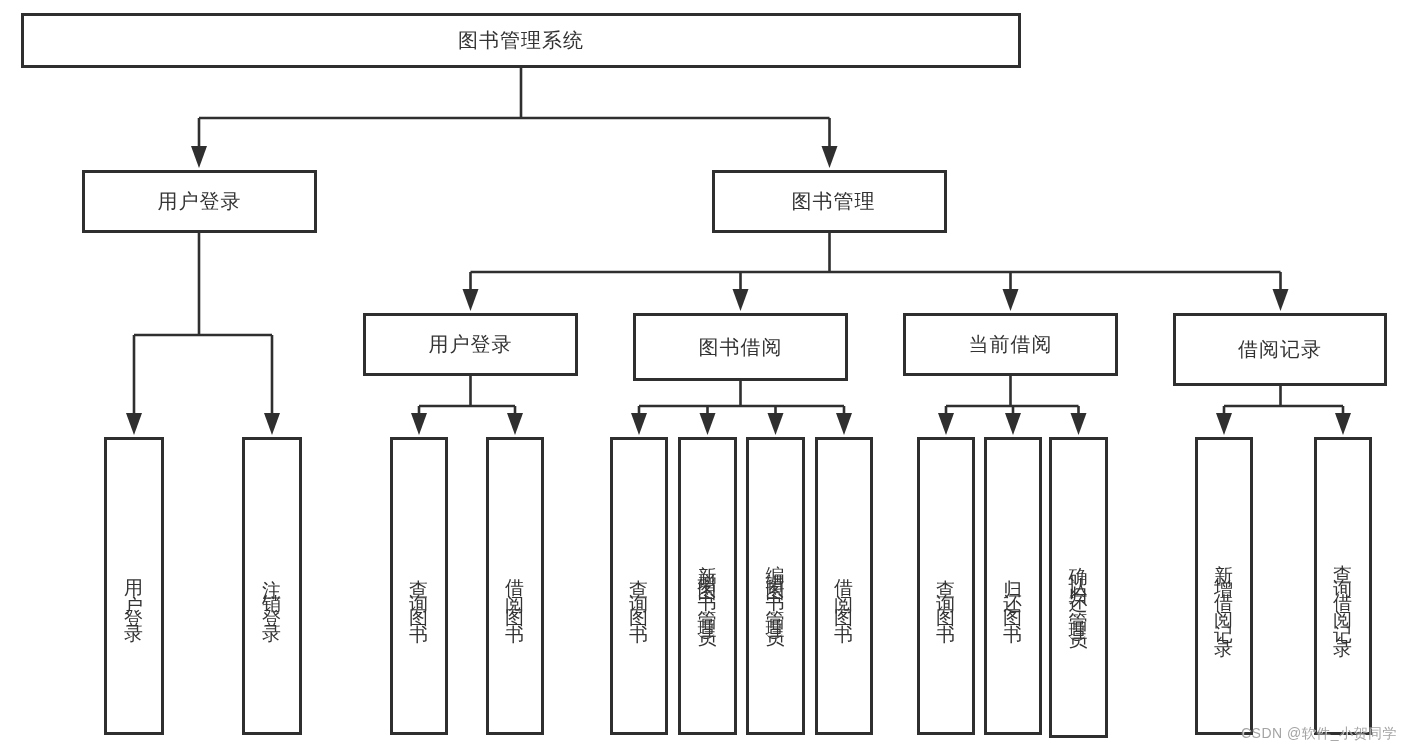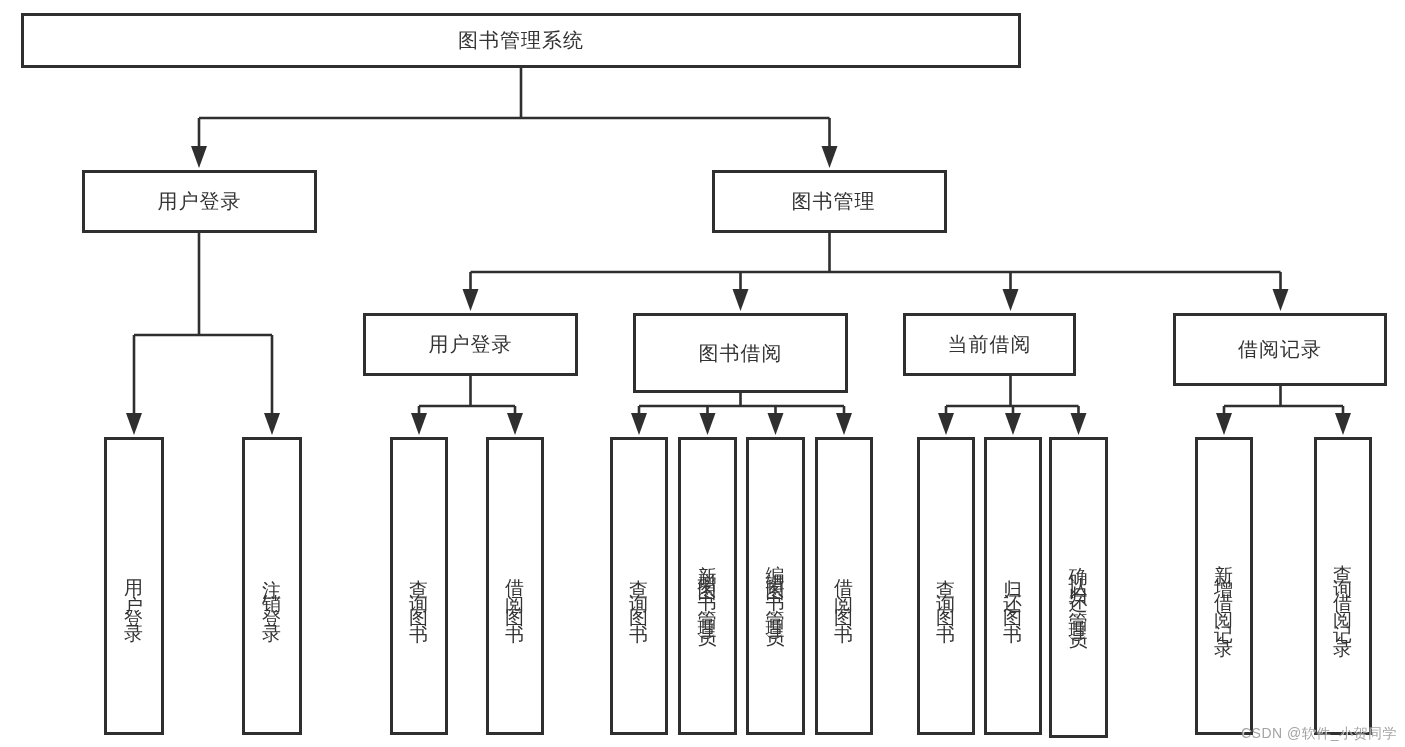--- a/index.html
+++ b/index.html
@@ -71,24 +71,24 @@
   <div class="box hbox" style="left:82px; top:170px; width:235px; height:63px;">
     <span>用户登录</span>
   </div>
   <div class="box hbox" style="left:712px; top:170px; width:235px; height:63px;padding-left:8px;">
     <span>图书管理</span>
   </div>
 
   <div class="box hbox" style="left:363px; top:313px; width:215px; height:63px;">
     <span>用户登录</span>
   </div>
-  <div class="box hbox" style="left:633px; top:313px; width:215px; height:80px;">
+  <div class="box hbox" style="left:633px; top:313px; width:215px; height:68px;">
     <span>图书借阅</span>
   </div>
-  <div class="box hbox" style="left:903px; top:313px; width:173px; height:63px;">
+  <div class="box hbox" style="left:903px; top:313px; width:215px; height:63px;">
     <span>当前借阅</span>
   </div>
   <div class="box hbox" style="left:1173px; top:313px; width:214px; height:73px;">
     <span>借阅记录</span>
   </div>
 
   <div class="box vbox" style="left:104px; top:437px; width:60px; height:298px;">
     <span>用户登录</span>
   </div>
   <div class="box vbox" style="left:242px; top:437px; width:60px; height:298px;">

